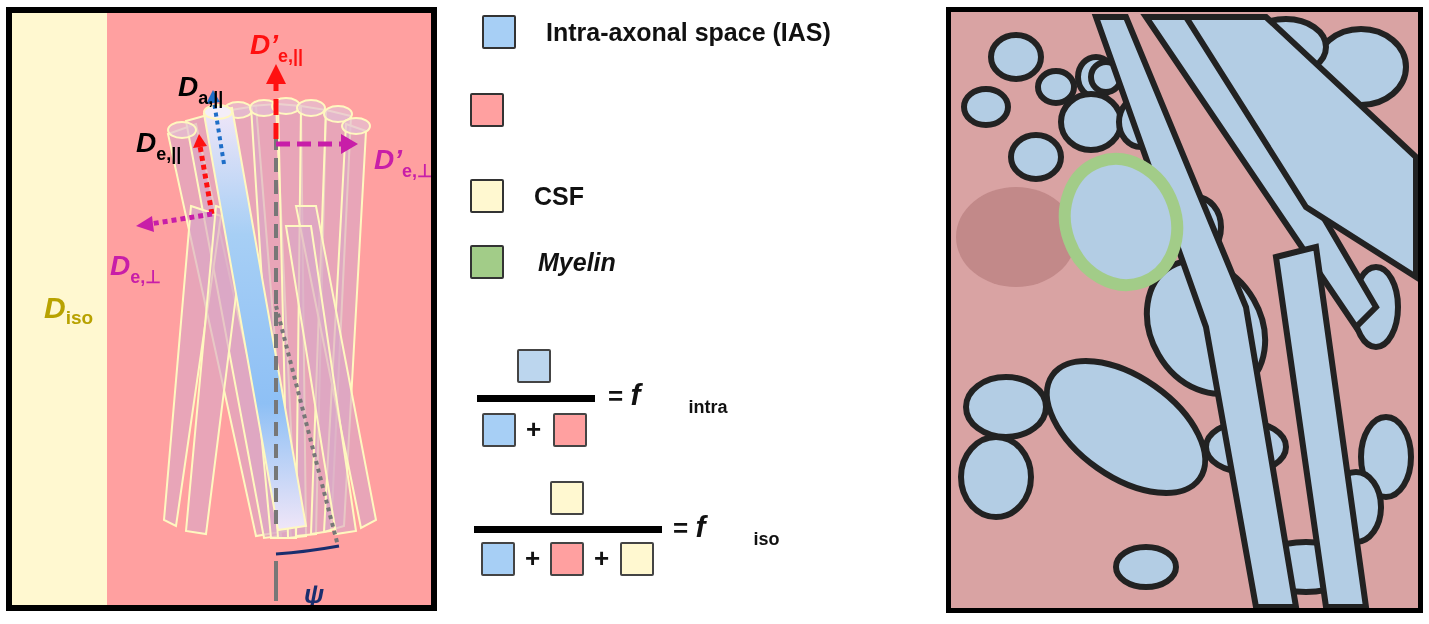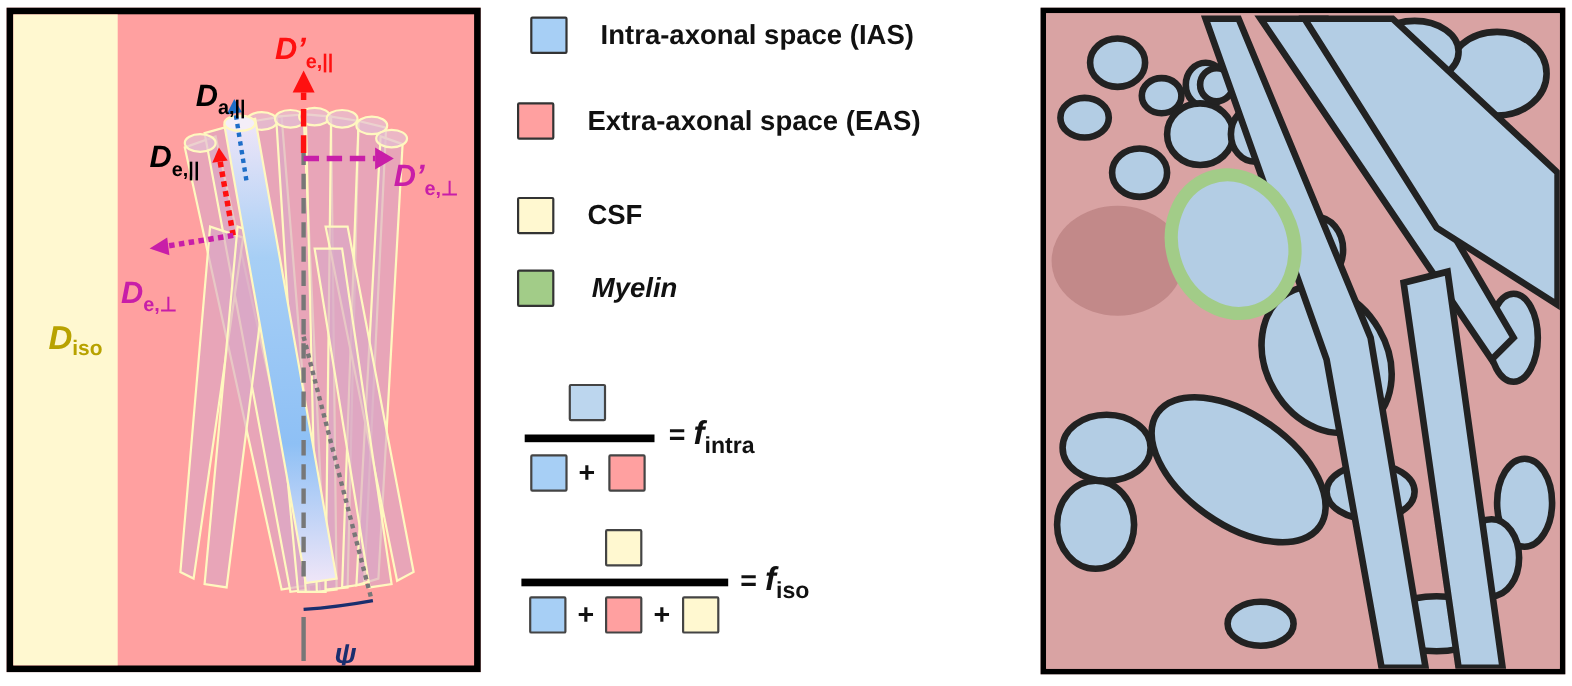--- a/index.html
+++ b/index.html
@@ -13,21 +13,21 @@
   .legend { position:absolute; left:470px; top:0; }
   .leg-item { position:absolute; left:0; height:40px; display:flex; align-items:center; white-space:nowrap; }
   .swatch { width:34px; height:34px; border:2px solid #333; box-sizing:border-box; border-radius:2px; }
   .leg-text { font-weight:bold; font-size:25px; color:#111; margin-left:30px; }
   .frac { position:absolute; }
   .fbox { position:absolute; width:34px; height:34px; border:2px solid #444; box-sizing:border-box; border-radius:2px; }
   .fbar { position:absolute; height:7px; background:#000; }
   .plus { position:absolute; font-weight:bold; font-size:26px; color:#111; }
   .eq { position:absolute; font-weight:bold; font-size:26px; color:#111; white-space:nowrap; }
   .eq i { font-size:30px; }
-  .eq sub { font-size:21px; vertical-align:-8px; font-style:normal; }
+  .eq sub { font-size:18px; vertical-align:-8px; font-style:normal;margin-left:48px; }
   .panel-right { position:absolute; left:946px; top:7px; width:477px; height:606px; border:5px solid #000; box-sizing:border-box; overflow:hidden; background:#d9a3a3; }
 </style>
 </head>
 <body>
 
 <div class="panel-left">
   <div class="csf-band"></div>
   <div class="diso"><span>D</span><sub>iso</sub></div>
 
   <svg width="431" height="604" style="position:absolute;left:-6px;top:-7px;">
@@ -86,33 +86,32 @@
     <line x1="206" y1="208" x2="194" y2="140" stroke="#ff1010" stroke-width="5" stroke-dasharray="5,4"></line>
     <polygon points="187,142 201,140 193,128" fill="#ff1010"></polygon>
 
     <line x1="206" y1="208" x2="144" y2="218" stroke="#c81ea8" stroke-width="5" stroke-dasharray="5,4"></line>
     <polygon points="146,210 148,226 130,220" fill="#c81ea8"></polygon>
   </svg>
 
   <div class="lbl" style="left:238px;top:2px;color:#ff1010;"><span>D’</span><sub>e,||</sub></div>
   <div class="lbl" style="left:166px;top:44px;color:#000000;"><span>D</span><sub>a,||</sub></div>
   <div class="lbl" style="left:124px;top:100px;color:#000000;"><span>D</span><sub>e,||</sub></div>
-  <div class="lbl" style="left:346px;top:117px;color:#c81ea8;"><span>D’</span><sub>e,⊥</sub></div>
+  <div class="lbl" style="left:362px;top:117px;color:#c81ea8;"><span>D’</span><sub>e,⊥</sub></div>
   <div class="lbl" style="left:98px;top:223px;color:#c81ea8;"><span>D</span><sub>e,⊥</sub></div>
   <div class="lbl" style="left:292px;top:552px;color:#1a2e6e;font-size:26px;">ψ</div>
 </div>
 
 <div class="legend">
   <div class="leg-item" style="top:12px;padding-left:12px;">
     <div class="swatch" style="background:#a7cff5;"></div>
     <span class="leg-text">Intra-axonal space (IAS)</span>
   </div>
   <div class="leg-item" style="top:90px;">
     <div class="swatch" style="background:#ffa0a0;"></div>
-    <span class="leg-text">Extra-axonal space (EAS)</span>
   </div>
   <div class="leg-item" style="top:176px;">
     <div class="swatch" style="background:#fff8d0;"></div>
     <span class="leg-text">CSF</span>
   </div>
   <div class="leg-item" style="top:242px;">
     <div class="swatch" style="background:#a2cc88;"></div>
     <span class="leg-text" style="margin-left:34px;font-style:italic;">Myelin</span>
   </div>
 </div>

